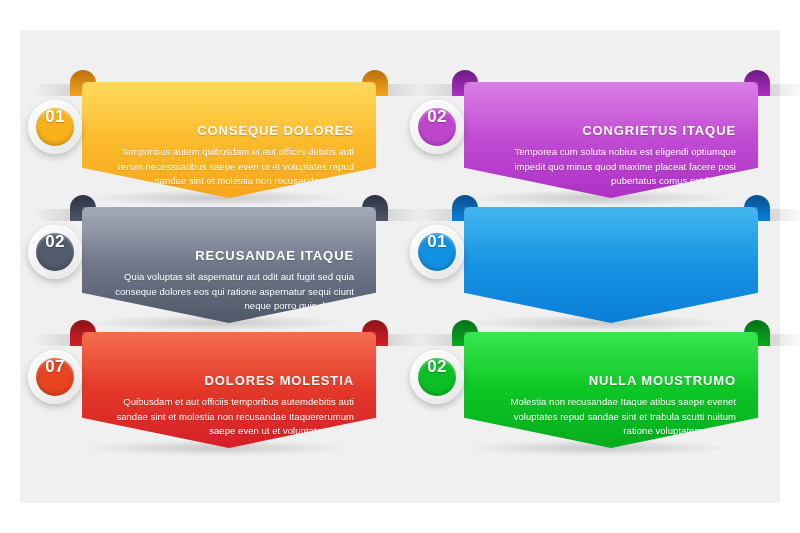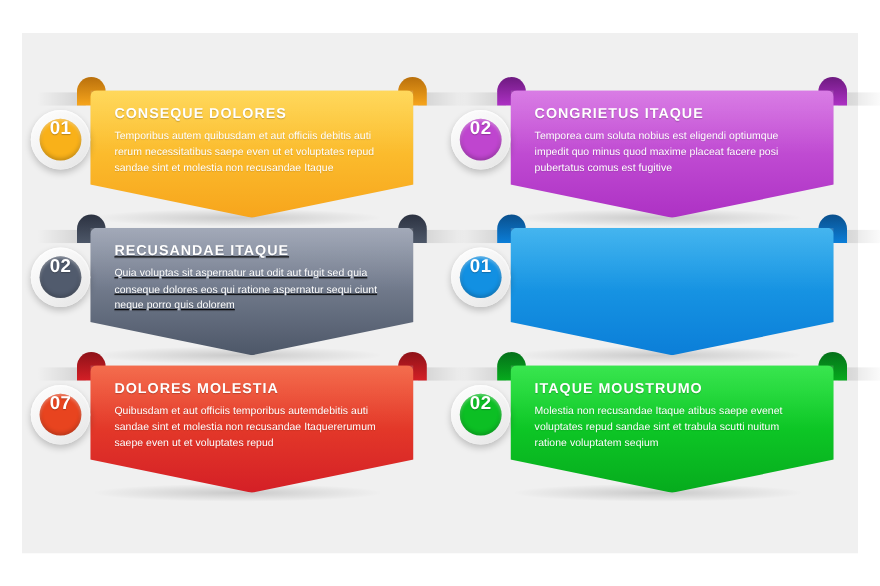--- a/index.html
+++ b/index.html
@@ -150,21 +150,22 @@
     left: 0; top: 0; right: 0; height: 50%;
     background: linear-gradient(to bottom,
                 rgba(255,255,255,0.16) 0%, rgba(255,255,255,0) 100%);
     pointer-events: none;
   }
 
   .panel-content {
     position: relative;
     z-index: 2;
     padding: 13px 22px 0 22px;
-    text-align: left;
+    text-align: right;
+    margin-top: 28px;
   }
   .panel-title {
     color: #ffffff;
     font-size: 13px;
     font-weight: bold;
     letter-spacing: 0.9px;
     text-shadow: 0 1px 1px rgba(0,0,0,0.22);
     margin-bottom: 7px;
   }
   .panel-body {
@@ -221,21 +222,21 @@
         <div class="badge">
           <div class="badge-inner" style="background: rgb(81, 91, 109);">
             <span class="badge-num">02</span>
           </div>
         </div>
         <div class="ribbon">
           <div class="fold-shadow fold-shadow-l"></div>
           <div class="fold-shadow fold-shadow-r"></div>
           <div class="fold fold-l" style="background: linear-gradient(rgb(44, 50, 65) 0%, rgb(77, 87, 104) 100%);"></div>
           <div class="fold fold-r" style="background: linear-gradient(rgb(44, 50, 65) 0%, rgb(77, 87, 104) 100%);"></div>
-          <div class="panel" style="background: linear-gradient(rgb(145, 153, 171) 0%, rgb(77, 87, 104) 100%); text-decoration: underline;">
+          <div class="panel" style="background: linear-gradient(rgb(145, 153, 171) 0%, rgb(77, 87, 104) 100%);">
             <div class="panel-sheen"></div>
             <div class="panel-content">
               <div class="panel-title">RECUSANDAE ITAQUE</div>
               <div class="panel-body">Quia voluptas sit aspernatur aut odit aut fugit sed quia conseque dolores eos qui ratione aspernatur sequi ciunt neque porro quis dolorem</div>
             </div>
           </div>
         </div>
       </div>
 
       <div class="item col-left row-3">
@@ -308,21 +309,21 @@
           </div>
         </div>
         <div class="ribbon">
           <div class="fold-shadow fold-shadow-l"></div>
           <div class="fold-shadow fold-shadow-r"></div>
           <div class="fold fold-l" style="background: linear-gradient(rgb(5, 112, 26) 0%, rgb(6, 171, 29) 100%);"></div>
           <div class="fold fold-r" style="background: linear-gradient(rgb(5, 112, 26) 0%, rgb(6, 171, 29) 100%);"></div>
           <div class="panel" style="background: linear-gradient(rgb(20, 225, 46) 0%, rgb(6, 171, 29) 100%);">
             <div class="panel-sheen"></div>
             <div class="panel-content">
-              <div class="panel-title">ITAQUE MOUSTRUMO</div>
+              <div class="panel-title">NULLA MOUSTRUMO</div>
               <div class="panel-body">Molestia non recusandae Itaque atibus saepe evenet voluptates repud sandae sint et trabula scutti nuitum ratione voluptatem  seqium</div>
             </div>
           </div>
         </div>
       </div>
 
     </div>
   </div>
 </div>
 

